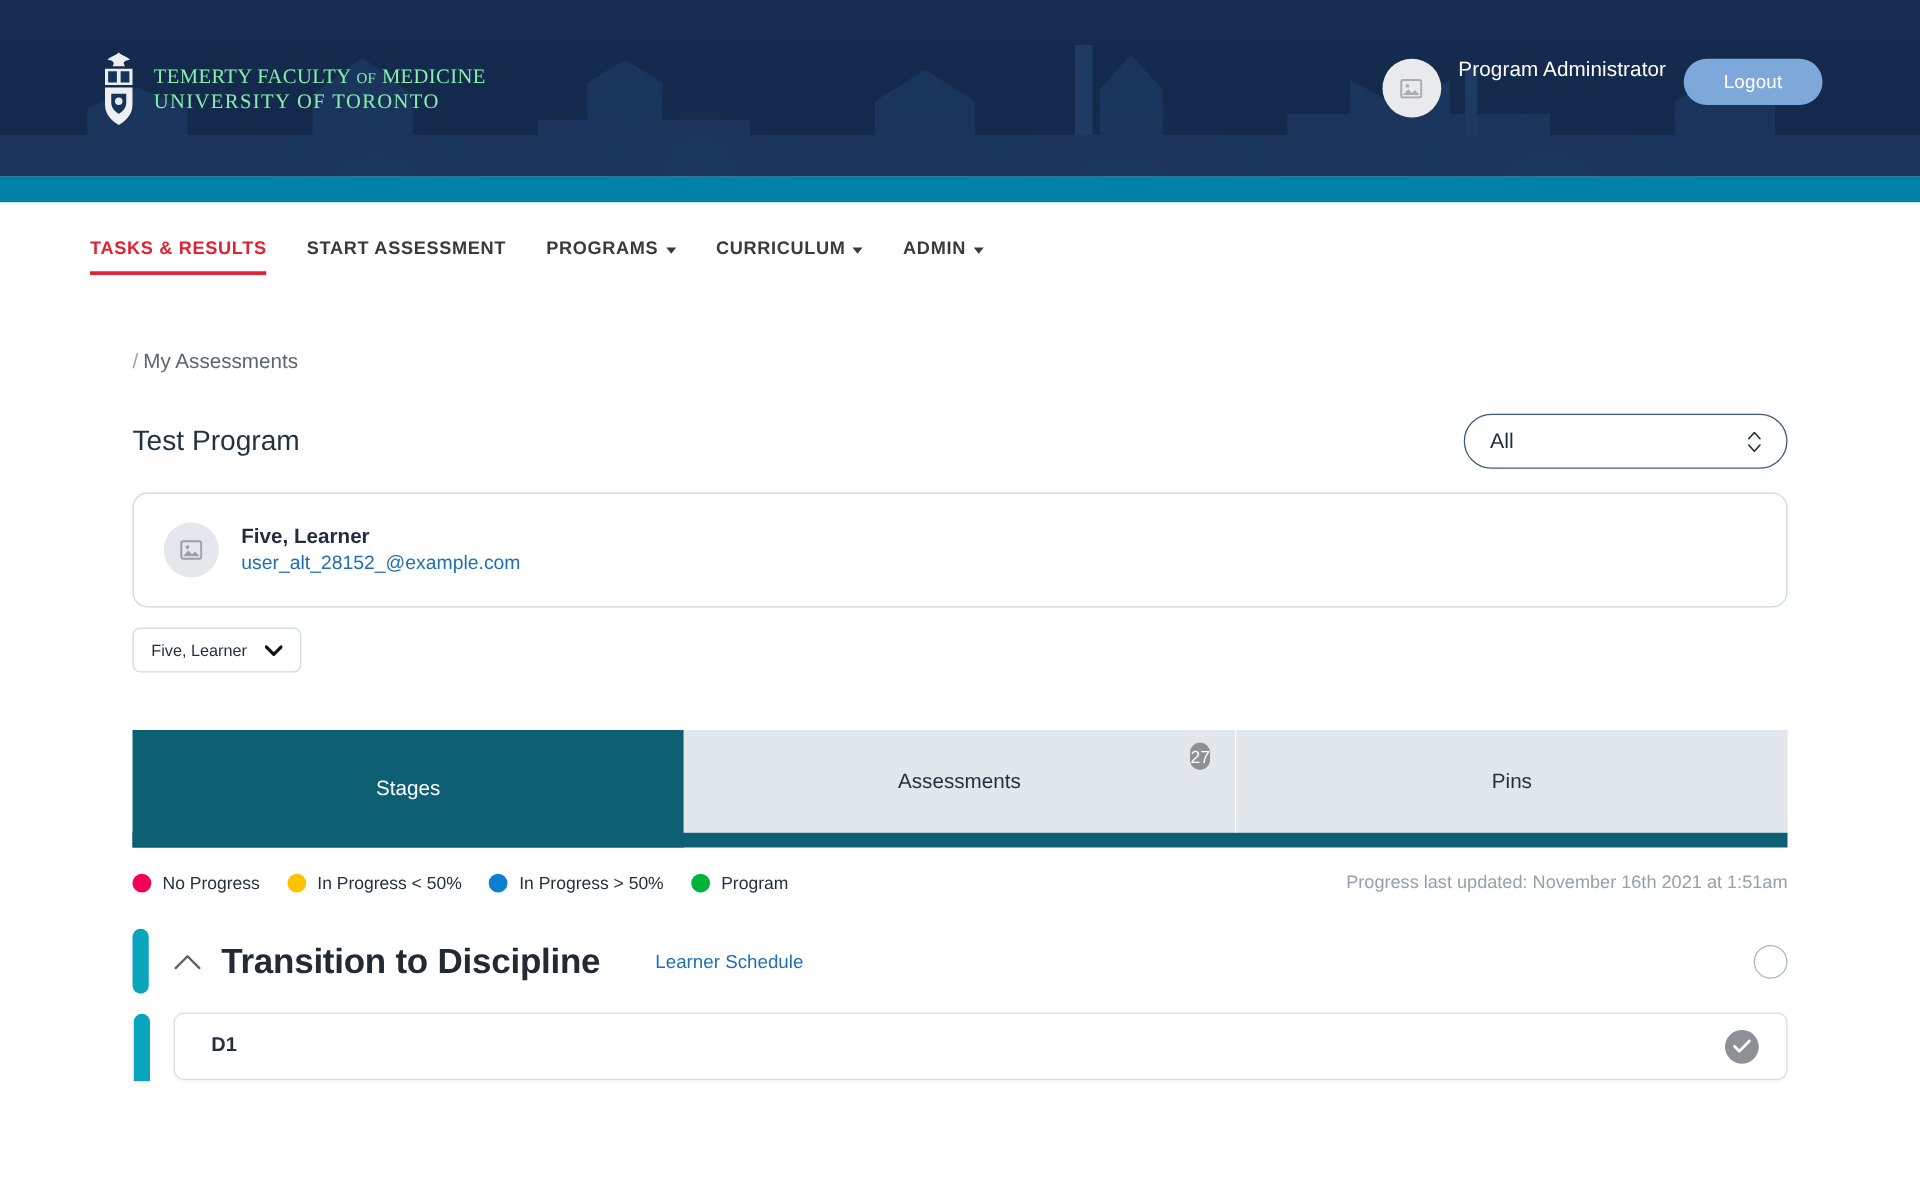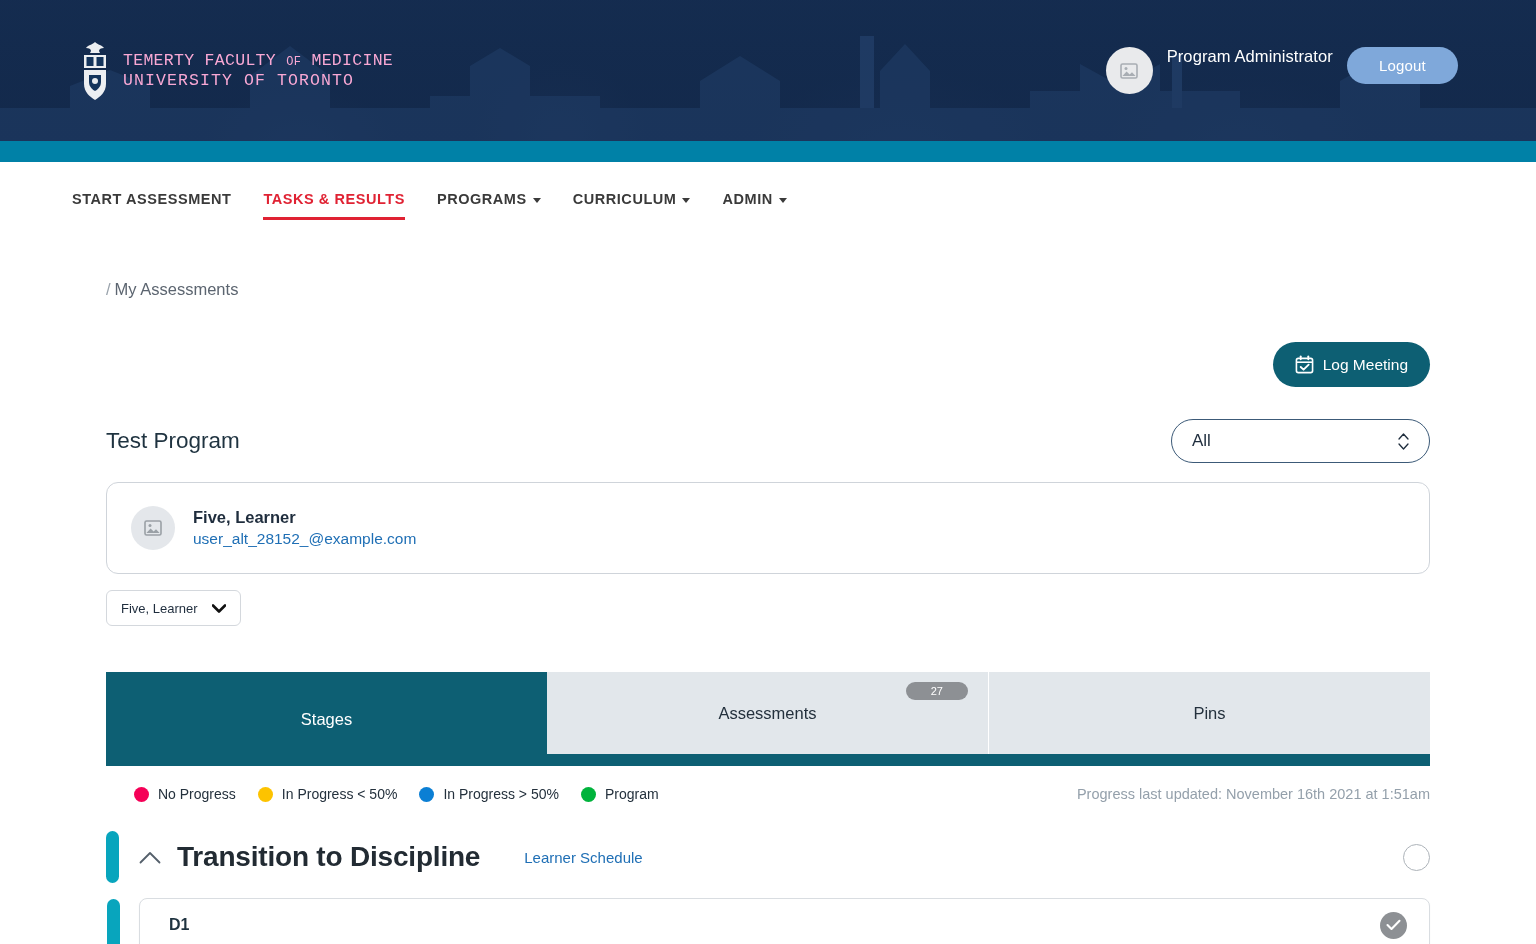--- a/index.html
+++ b/index.html
@@ -45,22 +45,22 @@
     padding: 0 78px;
   }
 
   .logo-block {
     display: flex;
     align-items: center;
     gap: 11px;
   }
   .crest { flex: 0 0 auto; }
   .logo-text {
-    font-family: Liberation Mono, monospace;
-    color: #f9a8d4;
+    font-family: Liberation Serif, serif;
+    color: #86efac;
     line-height: 1.18;
     letter-spacing: 0.3px;
   }
   .logo-line1 { font-size: 16.5px; }
   .logo-line1 .small { font-size: 12px; }
   .logo-line2 { font-size: 16.5px; letter-spacing: 1.1px; }
 
   .banner-right {
     margin-left: auto;
     display: flex;
@@ -266,32 +266,31 @@
     height: 94px;
     margin-bottom: -12px;
     border-right: none;
   }
   .tab-badge {
     position: absolute;
     top: 10px;
     right: 20px;
     background: #8d9094;
     color: #ffffff;
-    font-size: 11px;
+    font-size: 14px;
     border-radius: 9px;
-    padding: 2px 25px;
+    padding: 2px 0;
     line-height: 1.3;
   }
 
   
   .legend-row {
     display: flex;
     align-items: flex-start;
     margin-top: 20px;
-    margin-left: 28px;
   }
   .legend-items { display: flex; align-items: center; gap: 22px; }
   .legend-item { display: flex; align-items: center; gap: 9px; }
   .legend-dot { width: 15px; height: 15px; border-radius: 50%; }
   .legend-label { font-size: 14px; color: #24313d; }
   .progress-updated {
     margin-left: auto;
     font-size: 14.5px;
     color: #94a0ab;
   }
@@ -423,25 +422,25 @@
       </div>
       <span class="user-name">Program Administrator</span>
       <button class="logout-btn">Logout</button>
     </div>
   </div>
 </header>
 
 <div class="teal-strip"></div>
 
 <nav class="main-nav">
+  <div class="nav-item active">
+    <span>TASKS &amp; RESULTS</span>
+  </div>
   <div class="nav-item">
     <span>START ASSESSMENT</span>
-  </div>
-  <div class="nav-item active">
-    <span>TASKS &amp; RESULTS</span>
   </div>
   <div class="nav-item">
     <span>PROGRAMS</span>
     <span class="caret-down"></span>
   </div>
   <div class="nav-item">
     <span>CURRICULUM</span>
     <span class="caret-down"></span>
   </div>
   <div class="nav-item">
@@ -449,32 +448,20 @@
     <span class="caret-down"></span>
   </div>
 </nav>
 
 <main class="page">
 
   <div class="breadcrumb">
     <span class="bc-sep">/</span><span>My Assessments</span>
   </div>
 
-  <div class="toolbar-row">
-    <button class="log-meeting-btn">
-      <svg width="19" height="19" viewBox="0 0 20 20">
-        <rect x="1.5" y="3.5" width="17" height="15" rx="2" fill="none" stroke="#ffffff" stroke-width="1.7"></rect>
-        <line x1="1.5" y1="7.6" x2="18.5" y2="7.6" stroke="#ffffff" stroke-width="1.7"></line>
-        <line x1="6" y1="1.4" x2="6" y2="4.6" stroke="#ffffff" stroke-width="1.9" stroke-linecap="round"></line>
-        <line x1="14" y1="1.4" x2="14" y2="4.6" stroke="#ffffff" stroke-width="1.9" stroke-linecap="round"></line>
-        <path d="M6 12.6 L9 15.4 L14.4 10.2" fill="none" stroke="#ffffff" stroke-width="2" stroke-linecap="round" stroke-linejoin="round"></path>
-      </svg>
-      <span>Log Meeting</span>
-    </button>
-  </div>
 
   <div class="program-row">
     <h2 class="program-title">Test Program</h2>
     <div class="filter-select">
       <span class="value">All</span>
       <span class="updown">
         <svg width="11" height="7" viewBox="0 0 11 7">
             <path d="M1 6 L5.5 1 L10 6" fill="none" stroke="#1f2d3d" stroke-width="1.3" stroke-linecap="round" stroke-linejoin="round"></path>
           </svg>
         <svg width="11" height="7" viewBox="0 0 11 7">

